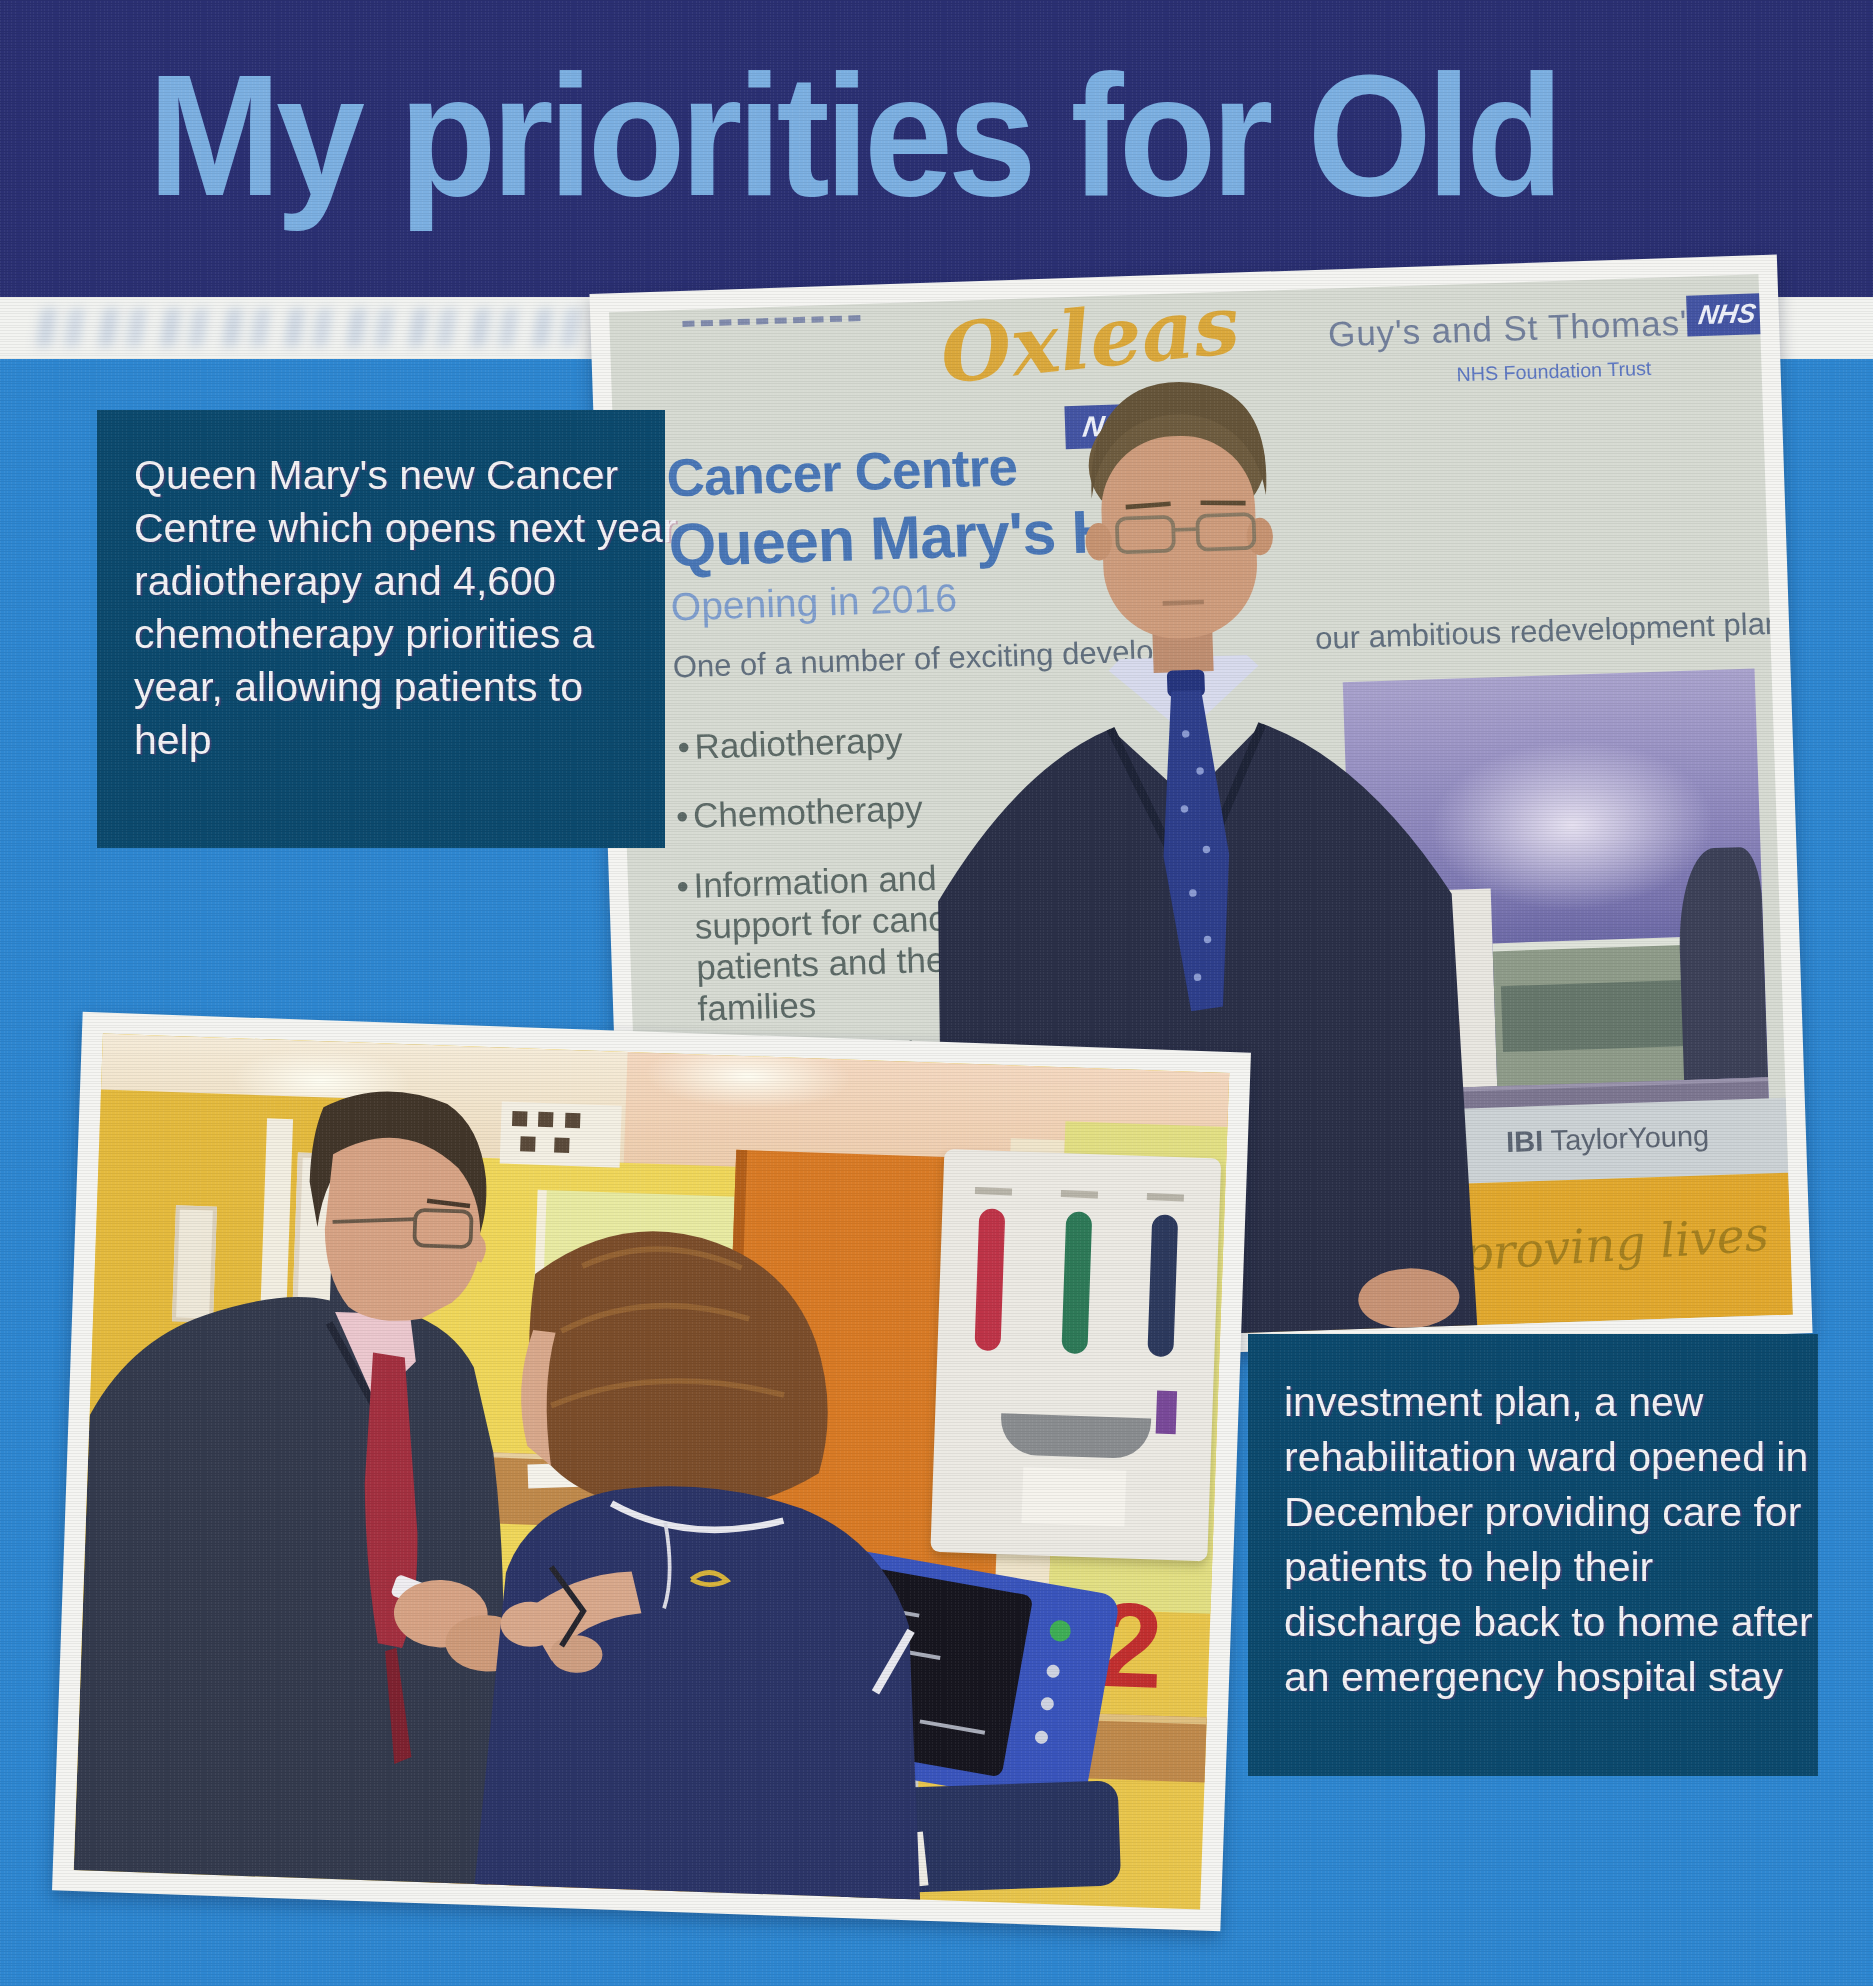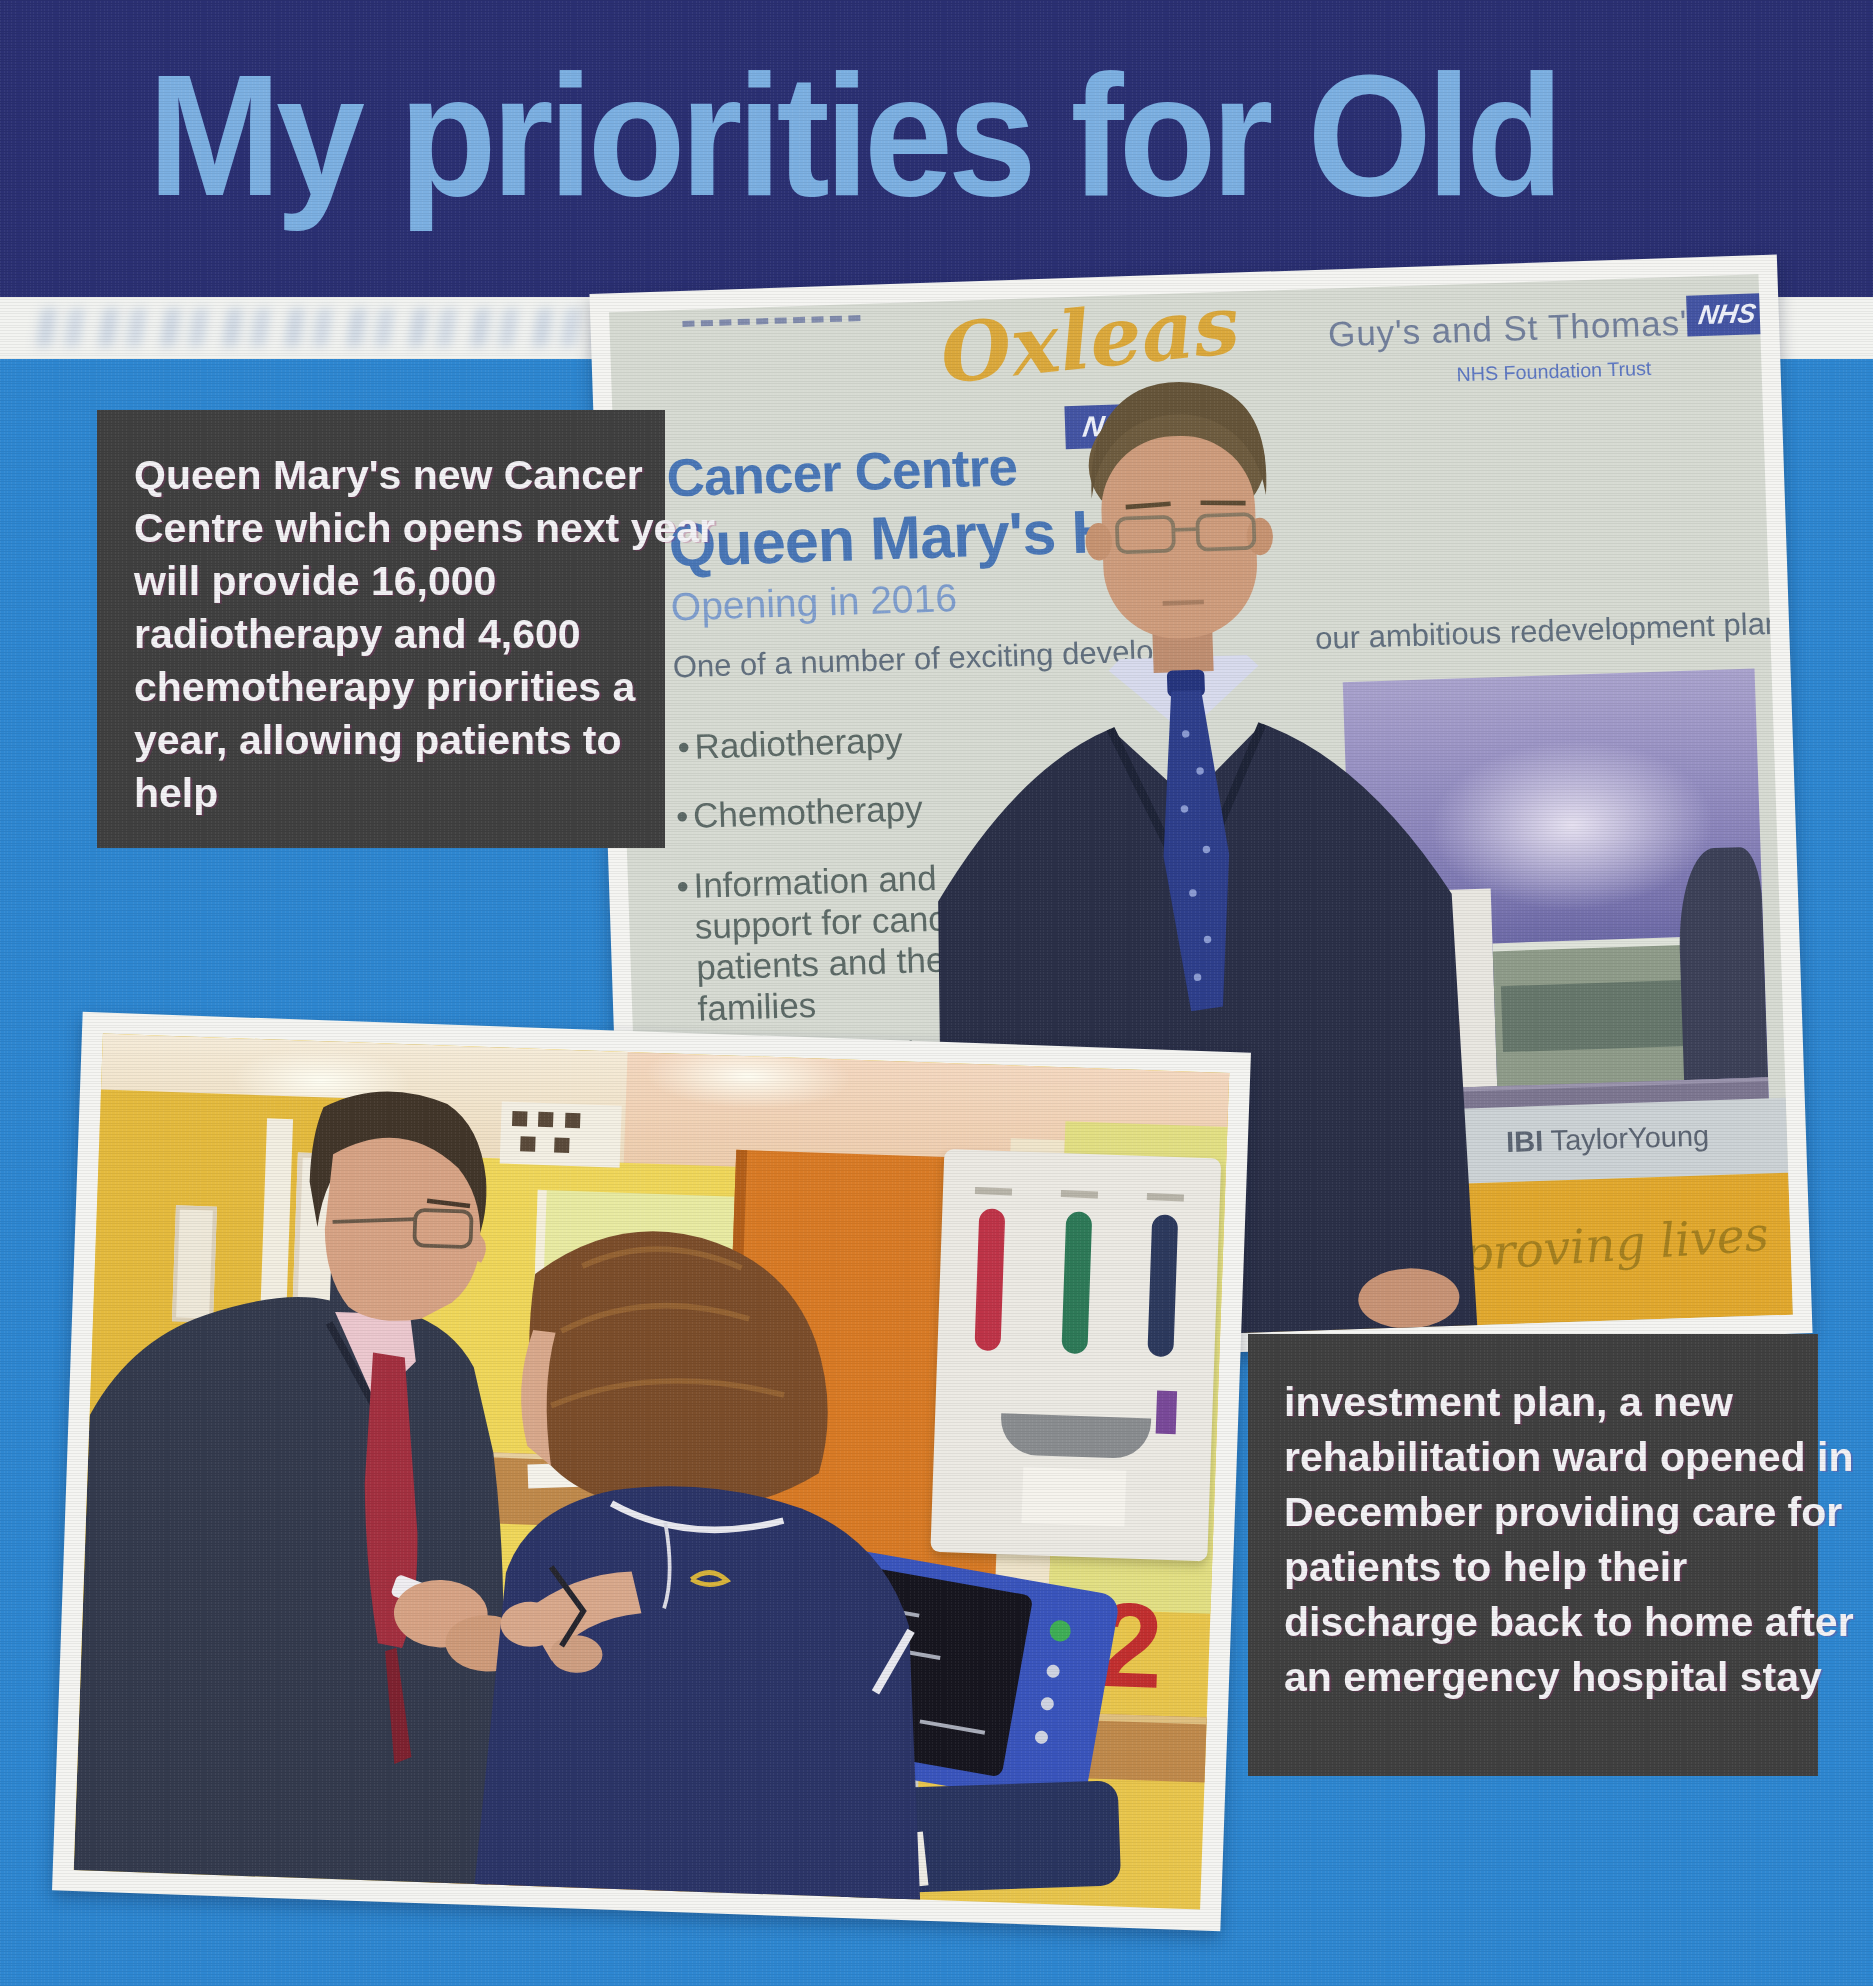--- a/index.html
+++ b/index.html
@@ -120,21 +120,21 @@
   .vit-btn{position:absolute;border-radius:50%;}
   .vit-corner{position:absolute;left:5.6px;top:5.6px;width:0;height:0;border-top:24px solid #e8c832;border-right:24px solid transparent;}
   .cuffbag{left:776px;top:720px;width:268px;height:105px;background:#2a3560;border-radius:20.6px;transform:rotate(-4deg);z-index:2;}
   .cable1{left:712px;top:712px;width:112px;height:122px;border-left:8.4px solid #26262e;border-bottom:8.4px solid #26262e;border-radius:0 0 0 84px;z-index:3;}
   .cable2{left:656px;top:750px;width:141px;height:75px;border-bottom:7.5px solid #3a3a42;border-radius:50%;z-index:3;}
   .cloth{left:646px;top:783px;width:206px;height:54px;background:#efece4;transform:rotate(-8deg);z-index:2;}
   .floorpatch{left:356px;top:600px;width:253px;height:238px;background:#d79a52;}
   .people-svg{left:0;top:0;width:1128px;height:838px;z-index:5;}
 
   
-  .callout{position:absolute;background:#404040;color:#f3f2f5;font-weight:bold;z-index:7;
+  .callout{position:absolute;background:#0c4a6e;color:#f3f2f5;font-weight:normal;z-index:7;
            text-shadow:1.9px 0.9px 0 rgba(170,40,120,.25);}
   .callout .line{white-space:nowrap;}
   .callout-left{left:97px;top:410px;width:568px;height:438px;padding:39px 0 0 37px;box-sizing:border-box;
                 font-size:41px;line-height:53px;}
   .callout-right{left:1248px;top:1334px;width:570px;height:442px;padding:41px 0 0 36px;box-sizing:border-box;
                  font-size:41px;line-height:55px;}
 
   .grain{position:absolute;inset:0;z-index:9;pointer-events:none;opacity:.05;
          background:repeating-linear-gradient(0deg,#000 0 0.9px,transparent 0.9px 2.8px),
                     repeating-linear-gradient(90deg,#fff 0 0.9px,transparent 0.9px 3.7px);}
@@ -354,21 +354,20 @@
         <ellipse cx="478" cy="614" rx="32" ry="24" fill="#d9a98c"></ellipse>
         <ellipse cx="528" cy="644" rx="28" ry="20" fill="#cf9f82"></ellipse>
         <path d="M498,552 L534,598 L512,636" stroke="#26262e" stroke-width="6" fill="none"></path>
       </svg>
     </div>
   </div>
 
   <div class="callout callout-left">
     <div class="line">Queen Mary's new Cancer</div>
     <div class="line">Centre which opens next year</div>
-    <div class="line">will provide 16,000</div>
     <div class="line">radiotherapy and 4,600</div>
     <div class="line">chemotherapy priorities a</div>
     <div class="line">year, allowing patients to</div>
     <div class="line">help</div>
   </div>
 
   <div class="callout callout-right">
     <div class="line">investment plan, a new</div>
     <div class="line">rehabilitation ward opened in</div>
     <div class="line">December providing care for</div>

